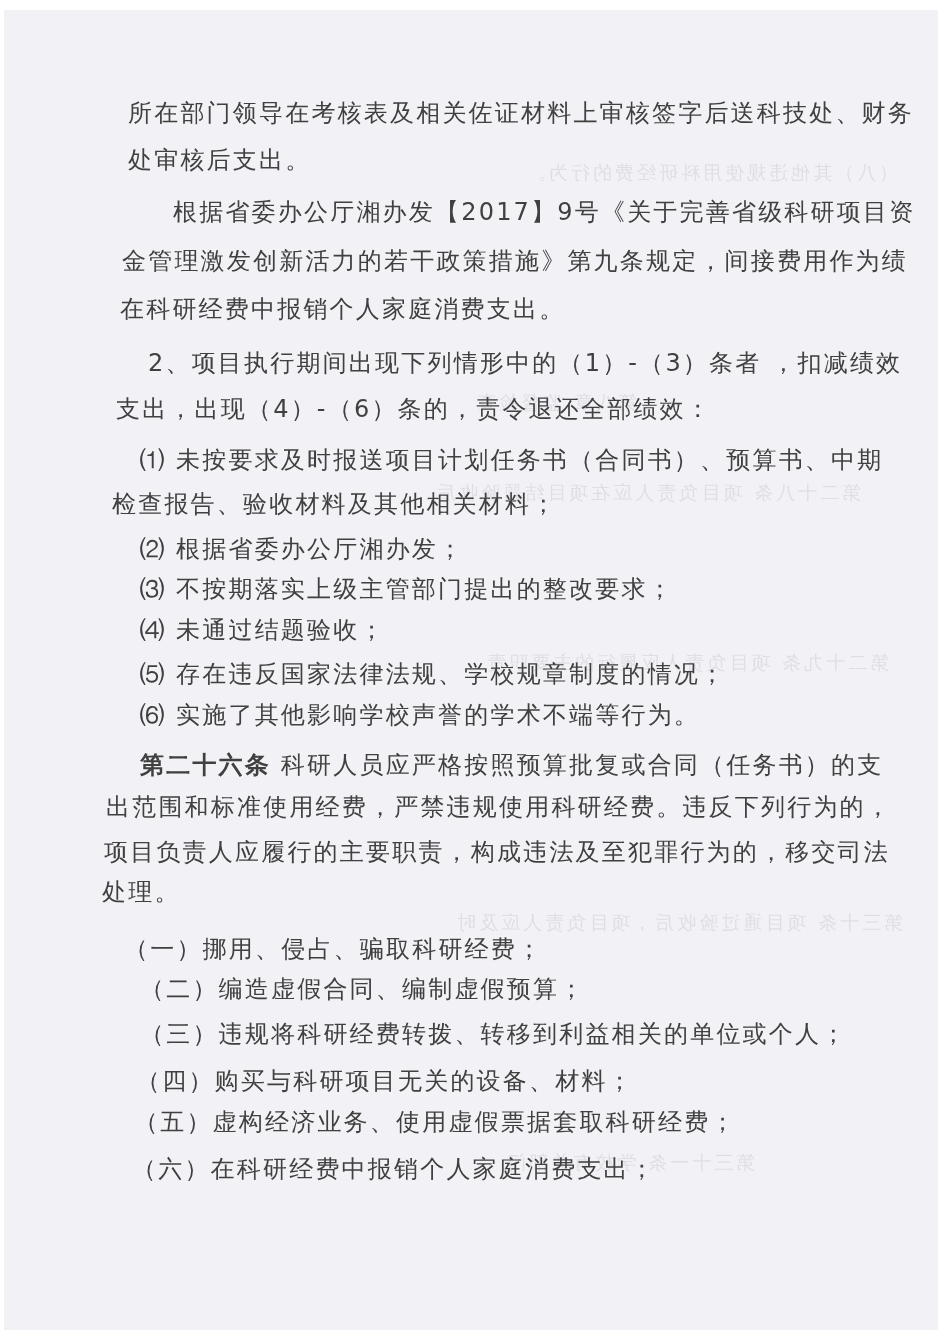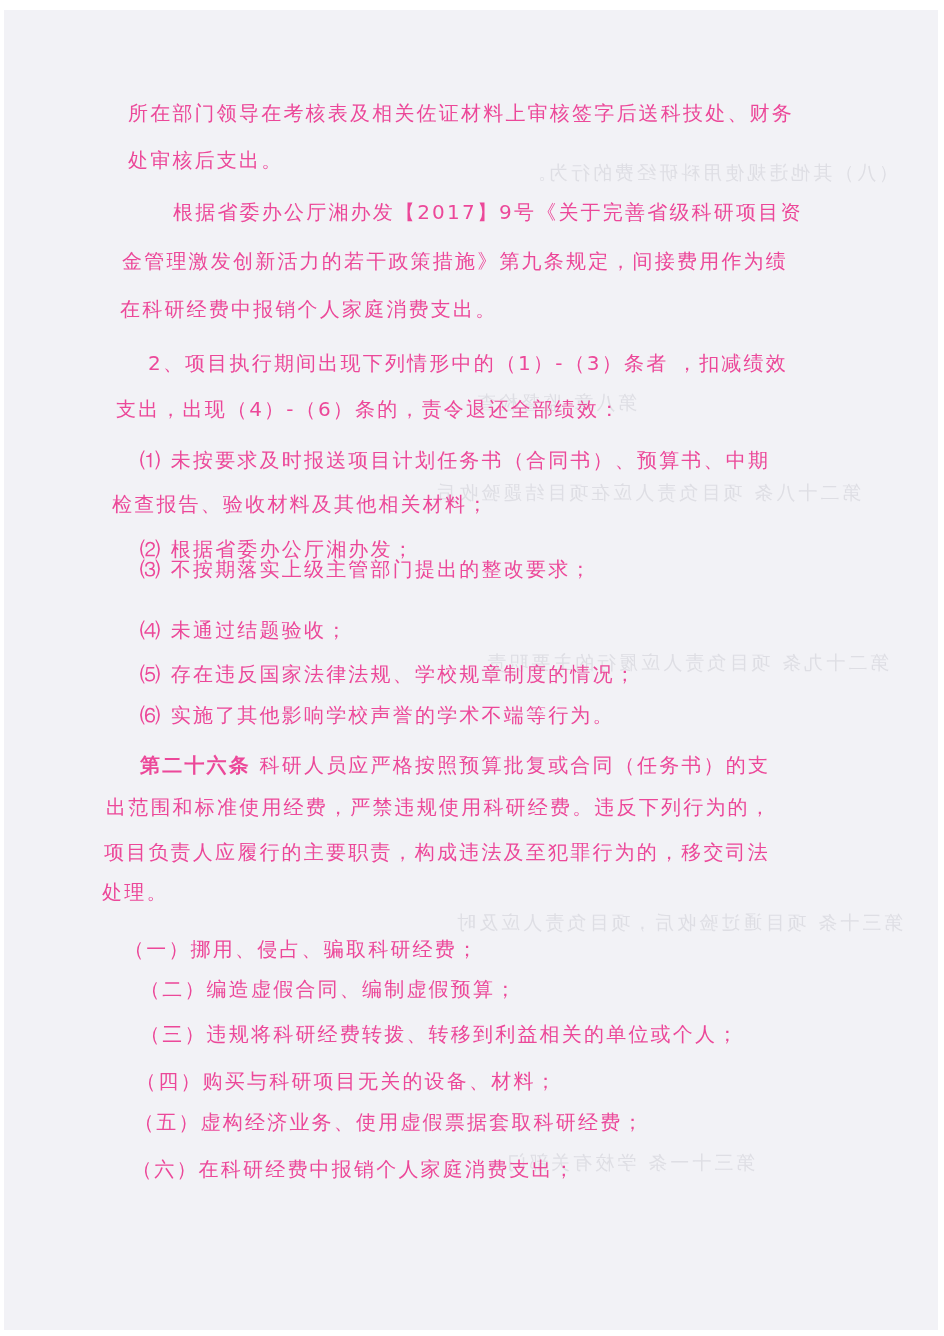--- a/index.html
+++ b/index.html
@@ -10,22 +10,22 @@
     }
     .page {
       position: absolute; left: 4px; top: 10px; width: 934px; height: 1320px;
       background: #f2f2f6;
     }
     .bleed {
       position: absolute; color: #cfcfd6; font-size: 19px; letter-spacing: 3px;
       transform: scaleX(-1); white-space: nowrap; opacity: 0.55;
     }
     .line {
-      position: absolute; white-space: nowrap; color: #ec4899;
-      font-size: 20px; letter-spacing: 2.2px; line-height: 28px;
+      position: absolute; white-space: nowrap; color: #404040;
+      font-size: 24px; letter-spacing: 2.2px; line-height: 28px;
     }
     .b { font-weight: bold; }
   </style>
 </head>
 <body>
 
 <div class="page">
 
   <div class="bleed" style="left:520px; top:150px;">（八）其他违规使用科研经费的行为。</div>
   <div class="bleed" style="left:470px; top:380px;">第八章 监督检查</div>
@@ -43,21 +43,21 @@
   <div class="line" style="left:173px; top:198px;">根据省委办公厅湘办发【2017】9号《关于完善省级科研项目资</div>
   <div class="line" style="left:122px; top:247px;">金管理激发创新活力的若干政策措施》第九条规定，间接费用作为绩</div>
   <div class="line" style="left:120px; top:295px;">在科研经费中报销个人家庭消费支出。</div>
 
   <div class="line" style="left:148px; top:349px;">2、项目执行期间出现下列情形中的（1）-（3）条者 ，扣减绩效</div>
   <div class="line" style="left:116px; top:395px;">支出，出现（4）-（6）条的，责令退还全部绩效：</div>
 
   <div class="line" style="left:140px; top:446px;">⑴ 未按要求及时报送项目计划任务书（合同书）、预算书、中期</div>
   <div class="line" style="left:112px; top:490px;">检查报告、验收材料及其他相关材料；</div>
   <div class="line" style="left:140px; top:535px;">⑵ 根据省委办公厅湘办发；</div>
-  <div class="line" style="left:140px; top:555px;text-align:center;">⑶ 不按期落实上级主管部门提出的整改要求；</div>
+  <div class="line" style="left:140px; top:575px;text-align:center;">⑶ 不按期落实上级主管部门提出的整改要求；</div>
   <div class="line" style="left:140px; top:616px;">⑷ 未通过结题验收；</div>
   <div class="line" style="left:140px; top:660px;">⑸ 存在违反国家法律法规、学校规章制度的情况；</div>
   <div class="line" style="left:140px; top:701px;">⑹ 实施了其他影响学校声誉的学术不端等行为。</div>
 
   <div class="line" style="left:140px; top:751px;">
     <span class="b">第二十六条</span><span> 科研人员应严格按照预算批复或合同（任务书）的支</span>
   </div>
   <div class="line" style="left:106px; top:793px;">出范围和标准使用经费，严禁违规使用科研经费。违反下列行为的，</div>
   <div class="line" style="left:104px; top:838px;">项目负责人应履行的主要职责，构成违法及至犯罪行为的，移交司法</div>
   <div class="line" style="left:102px; top:878px;">处理。</div>

